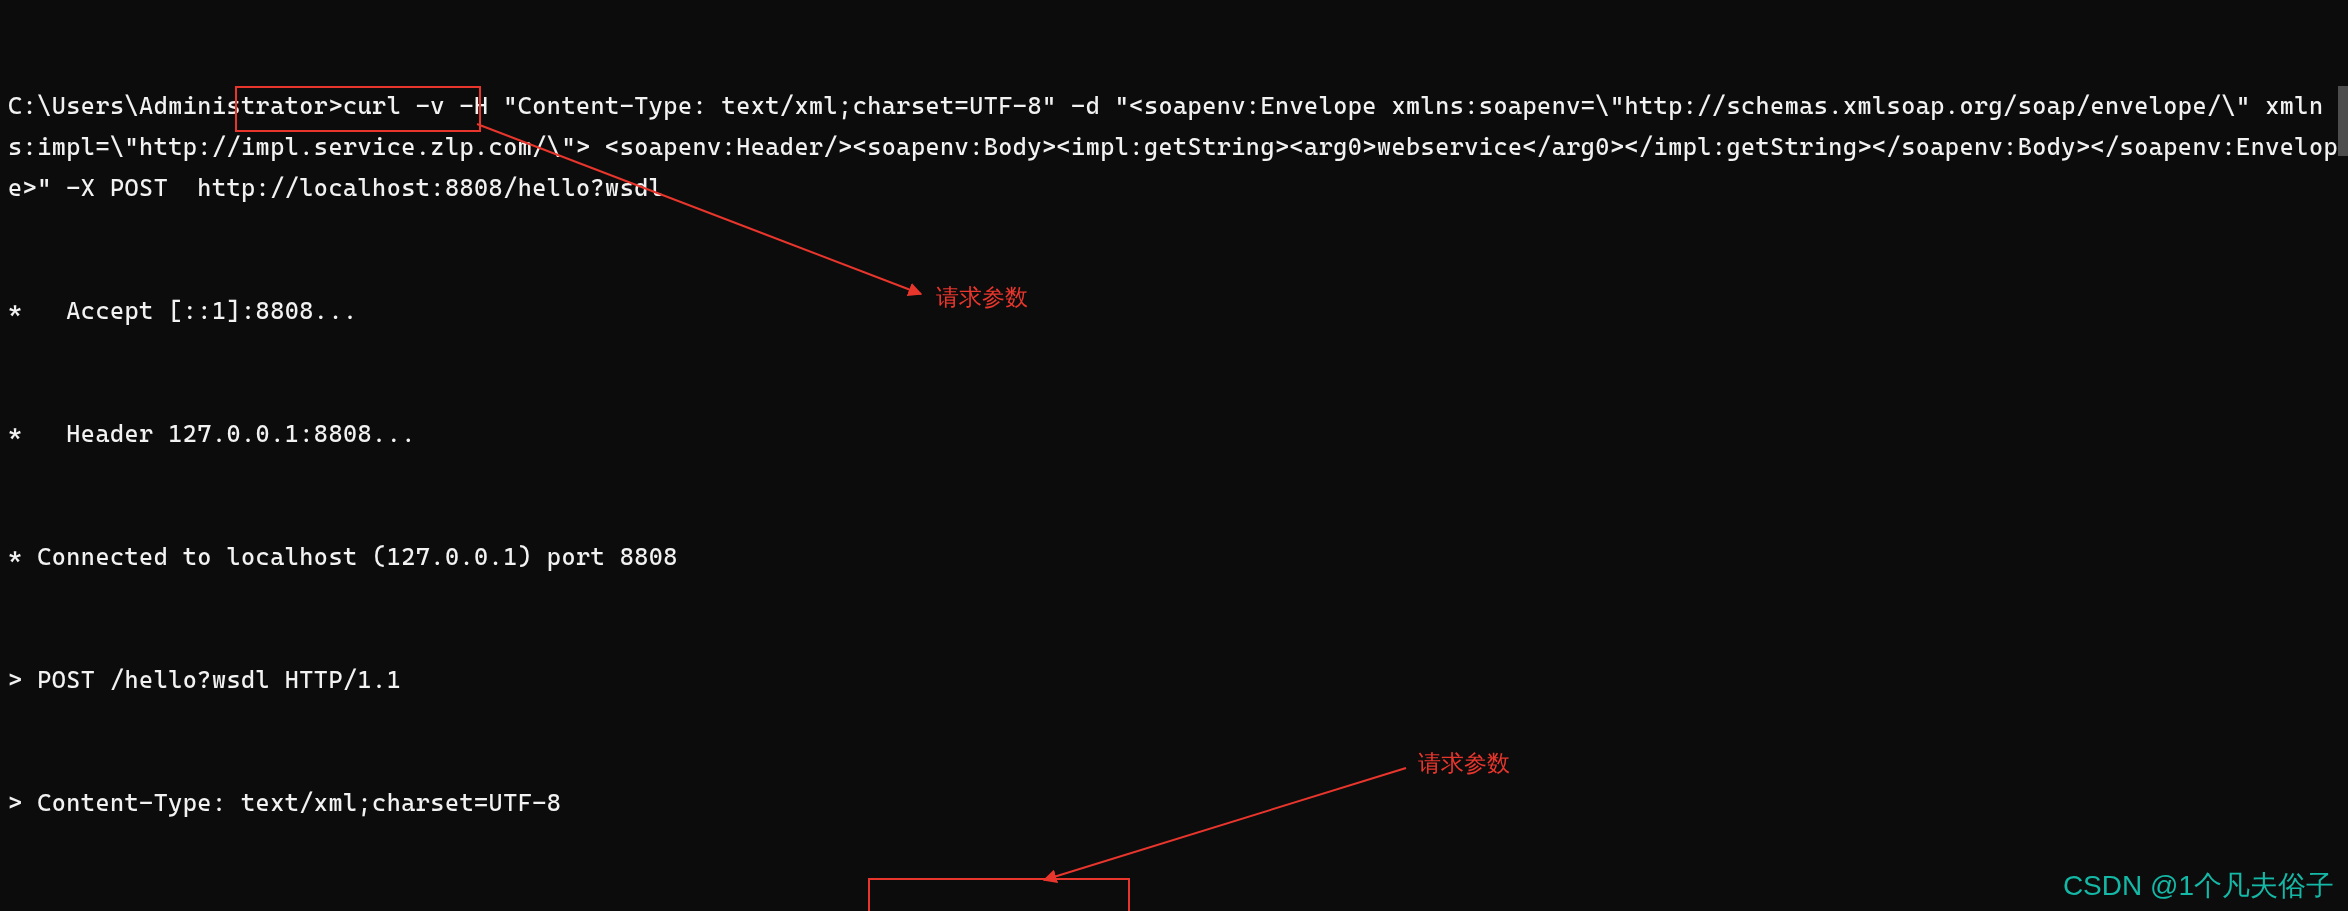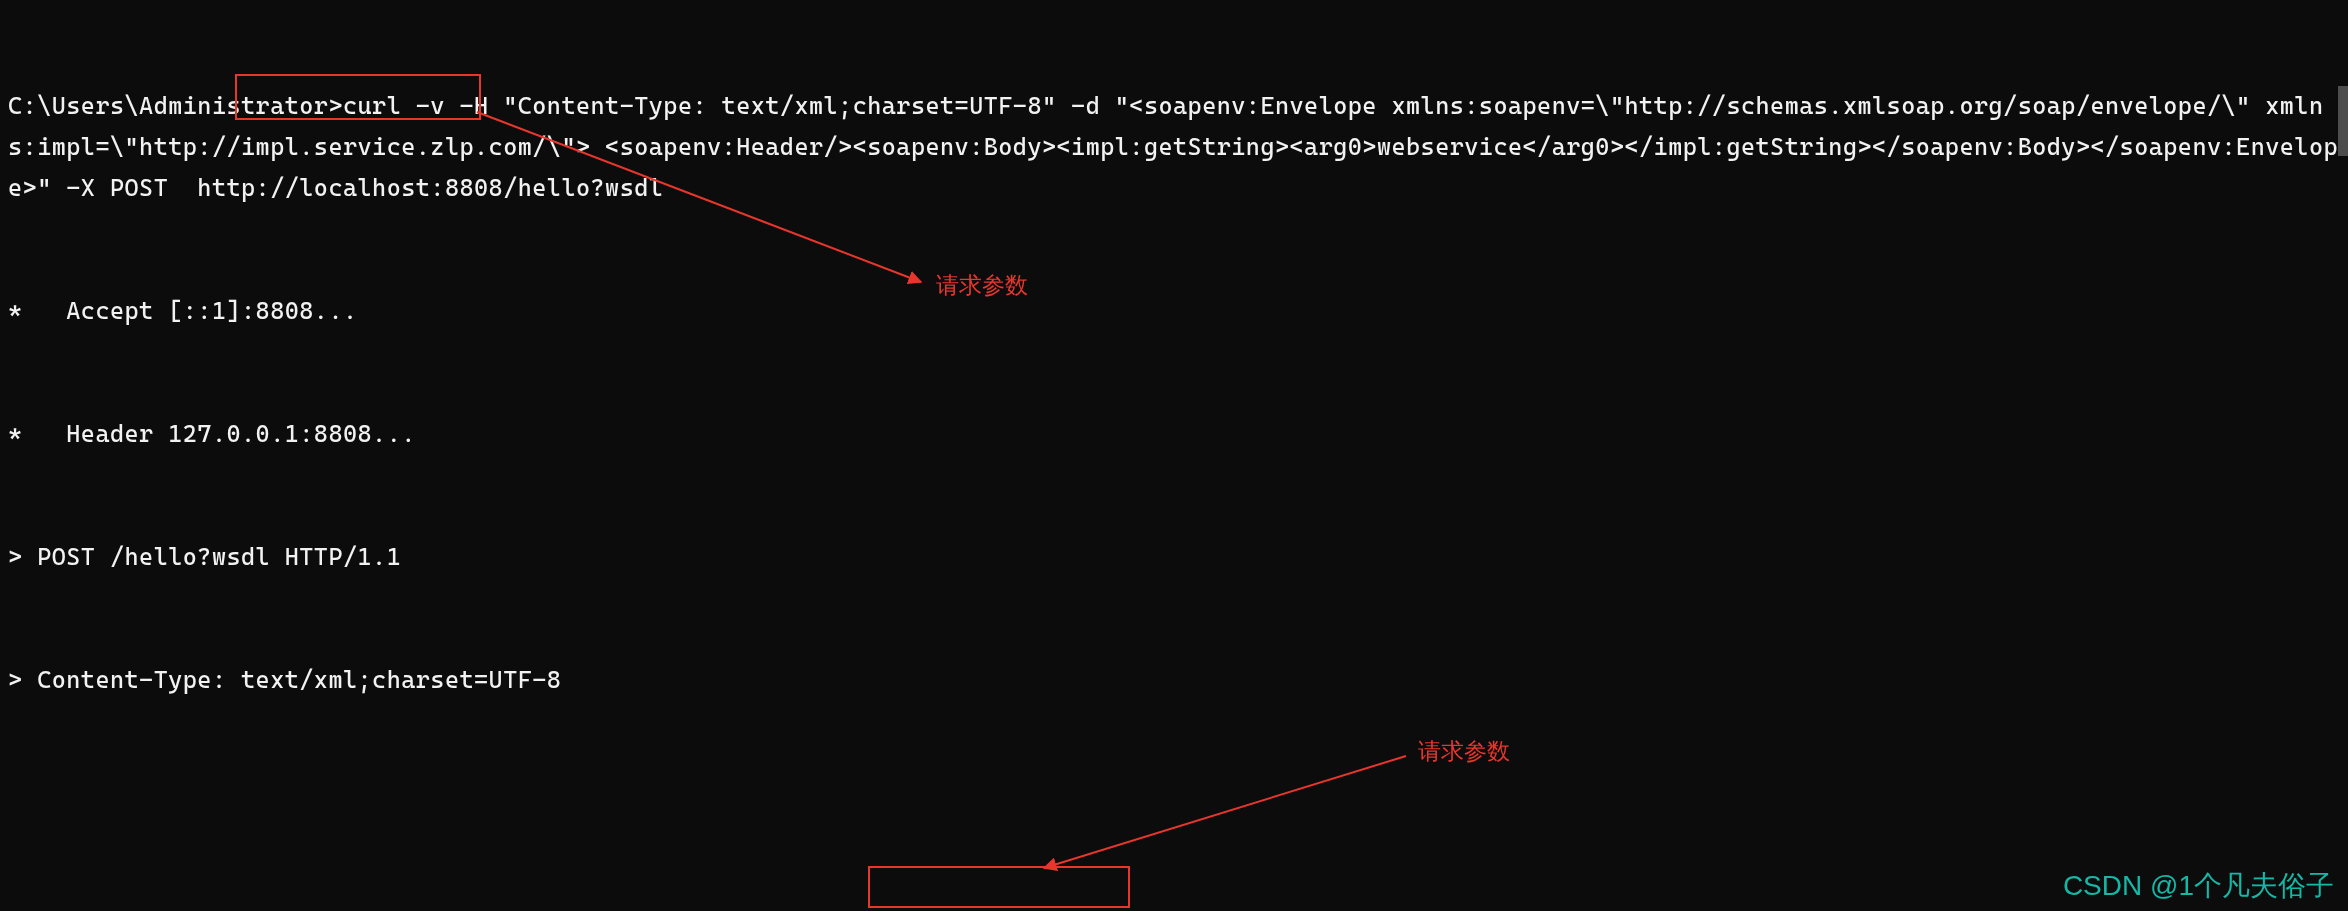--- a/index.html
+++ b/index.html
@@ -69,33 +69,34 @@
     background: #4d4d4d;
   }
 </style>
 </head>
 <body>
 
 <div class="terminal">
   <span class="line"><span>C:\Users\Administrator&gt;</span><span>curl -v -H "Content-Type: text/xml;charset=UTF-8" -d "&lt;soapenv:Envelope xmlns:soapenv=\"http://schemas.xmlsoap.org/soap/envelope/\" xmlns:impl=\"http://impl.service.zlp.com/\"&gt; &lt;soapenv:Header/&gt;&lt;soapenv:Body&gt;&lt;impl:getString&gt;&lt;arg0&gt;webservice&lt;/arg0&gt;&lt;/impl:getString&gt;&lt;/soapenv:Body&gt;&lt;/soapenv:Envelope&gt;" -X POST  http://localhost:8808/hello?wsdl</span></span>
   <span class="line">*   Accept [::1]:8808...</span>
   <span class="line">*   Header 127.0.0.1:8808...</span>
+  <span class="line">* Connected to localhost (127.0.0.1) port 8808</span>
   <span class="line">&gt; POST /hello?wsdl HTTP/1.1</span>
   <span class="line">&gt; Content-Type: text/xml;charset=UTF-8</span>
   
   
   
   
   
   
   
   
 </div>
 
-<div class="annotation" style="left:0; top:0; width:2348px; height:833px;">
+<div class="annotation" style="left:0; top:12px; width:2348px; height:833px;">
 
   <div class="red-box" style="left:235px; top:74px; width:242px; height:42px;"></div>
 
   <svg class="arrow" style="left:475px; top:110px;" width="450" height="176">
     <defs>
       <marker id="ah1" viewBox="0 0 10 10" refX="9" refY="5" markerWidth="7" markerHeight="7" orient="auto-start-reverse">
         <path d="M 0 0 L 10 5 L 0 10 z" fill="#e8362d"></path>
       </marker>
     </defs>
     <line x1="2" y1="2" x2="446" y2="172" stroke="#e8362d" stroke-width="2" marker-end="url(#ah1)"></line>

